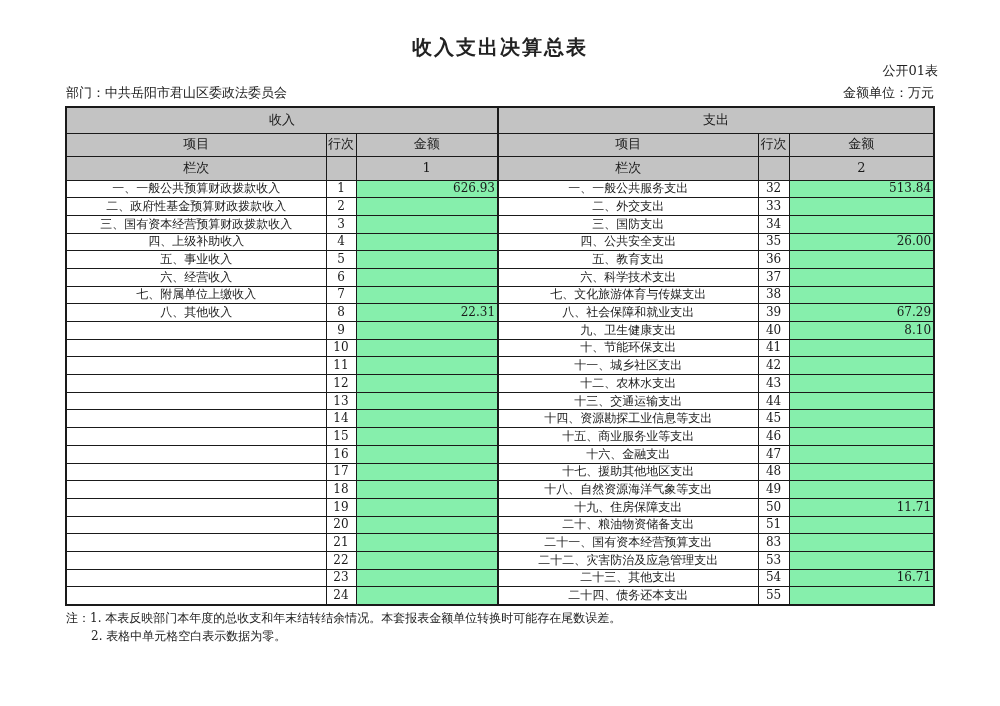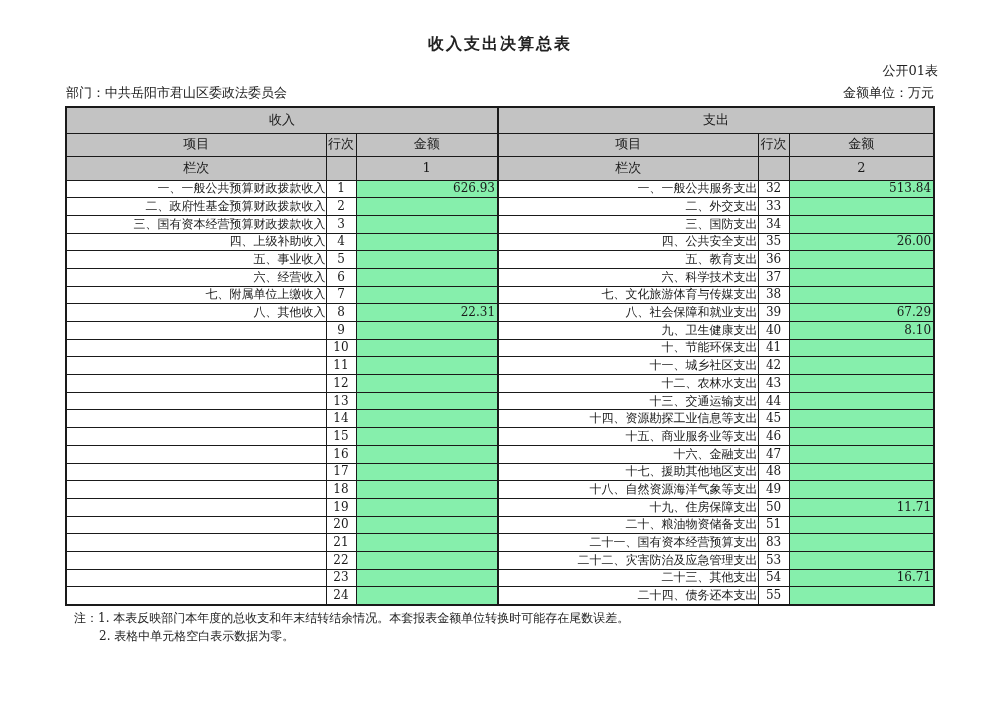--- a/index.html
+++ b/index.html
@@ -12,21 +12,21 @@
     font-family: "DejaVu Serif", "Liberation Serif", serif;
     color: #1a1a1a;
     overflow: hidden;
   }
   .doc-title {
     position: absolute;
     top: 34px;
     left: 0;
     width: 100%;
     text-align: center;
-    font-size: 16px;
+    font-size: 20px;
     font-weight: 600;
     letter-spacing: 2px;
     color: #222;
   }
   .table-code {
     position: absolute;
     top: 62px;
     right: 62px;
     font-size: 13px;
     color: #222;
@@ -65,32 +65,31 @@
   tr.hdr-group { height: 26px; }
   tr.hdr-cols  { height: 23px; }
   tr.hdr-index { height: 24px; border-radius: 11px; }
   tr.hdr-group th, tr.hdr-cols th, tr.hdr-index td {
     background: #c3c3c3;
     text-align: center;
     font-size: 13px;
     margin-left: 16px;
   }
   tbody tr { height: 17.7px; }
-  td.c-item { text-align: right;  padding-left: 0;  background: #fff; }
+  td.c-item { text-align: center;  padding-left: 0;  background: #fff; }
   td.c-line { text-align: center; background: #fff; }
   td.c-amt  { text-align: right; padding-right: 2px; background: #86efac; }
   .mid { border-left: 2px solid #1a1a1a !important; }
   .notes {
     position: absolute;
     top: 609px;
     left: 66px;
     font-size: 12px;
     color: #222;
     line-height: 18px;
-    margin-left: 8px;
   }
   .notes .note-line2 { padding-left: 25px; }
 </style>
 </head>
 <body>
 
 <div class="page">
 
   <div class="doc-title">收入支出决算总表</div>
 

